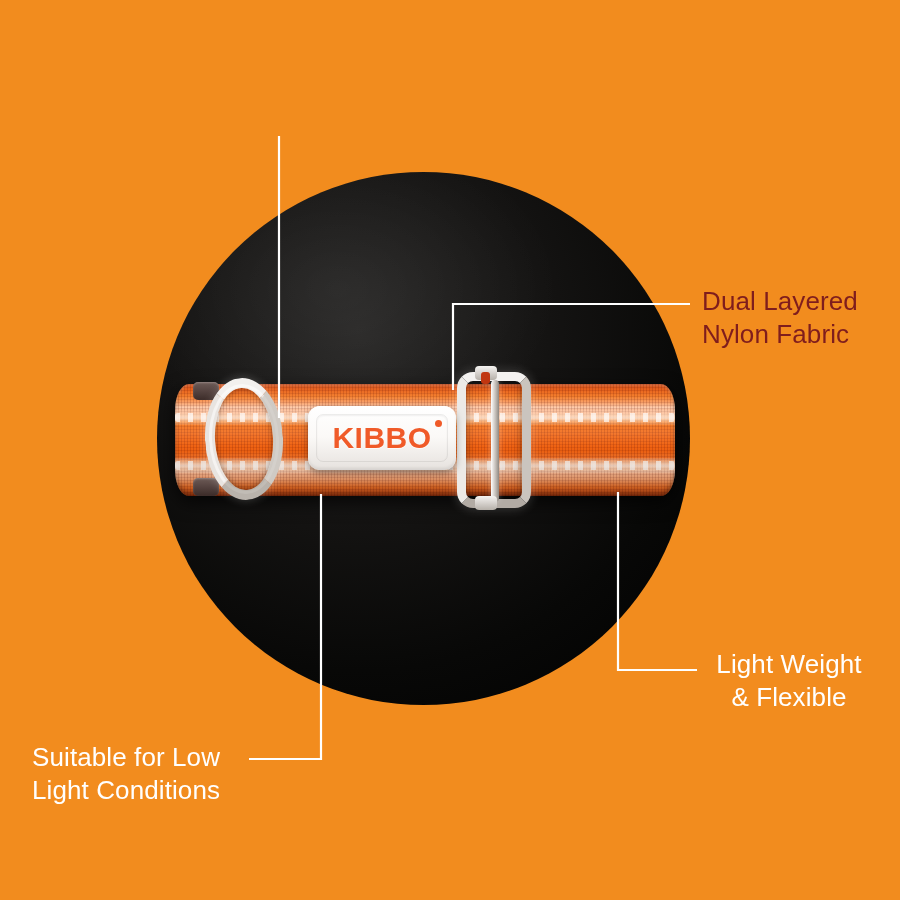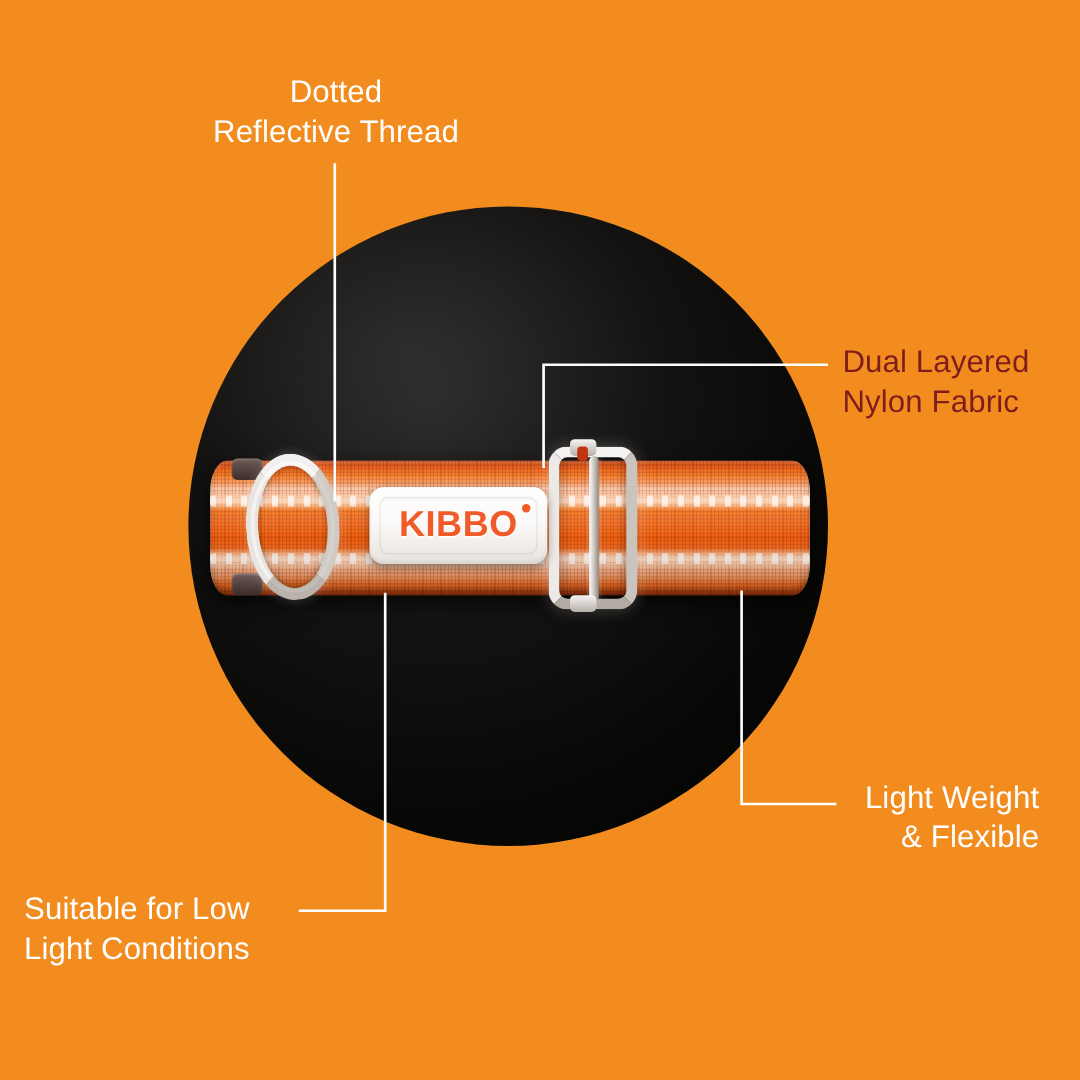--- a/index.html
+++ b/index.html
@@ -295,21 +295,21 @@
   .callout {
     position: absolute;
     color: #FFFFFF;
     font-size: 26px;
     line-height: 1.28;
     white-space: pre-line;
     letter-spacing: 0.1px;
   }
   .callout.c-thread  { left: 120px; top: 60px;  width: 320px; text-align: center; }
   .callout.c-nylon   { left: 702px; top: 285px; width: 190px; text-align: left; }
-  .callout.c-light   { left: 676px; top: 648px; width: 190px; text-align: right; }
+  .callout.c-light   { left: 694px; top: 648px; width: 190px; text-align: center; }
   .callout.c-lowlit  { left: 20px;  top: 741px; width: 300px; text-align: left; }
 
   
   #leaders {
     position: absolute;
     left: 0; top: 0;
     width: 900px;
     height: 900px;
     pointer-events: none;
   }
@@ -359,25 +359,23 @@
 
     <path d="M279 136 L279 418" fill="none" stroke="#FFFFFF" stroke-width="2.2" stroke-linecap="butt"></path>
 
     <path d="M453 390 L453 304 L690 304" fill="none" stroke="#FFFFFF" stroke-width="2.2" stroke-linejoin="miter" stroke-linecap="butt"></path>
 
     <path d="M618 492 L618 670 L697 670" fill="none" stroke="#FFFFFF" stroke-width="2.2" stroke-linejoin="miter" stroke-linecap="butt"></path>
 
     <path d="M321 494 L321 759 L249 759" fill="none" stroke="#FFFFFF" stroke-width="2.2" stroke-linejoin="miter" stroke-linecap="butt"></path>
   </svg>
 
-  <div class="callout c-thread" style="color: rgb(255, 255, 255);">Dotted
-Reflective Thread</div>
 
   <div class="callout c-nylon" style="color: #7f1d1d;">Dual Layered
 Nylon Fabric</div>
 
   <div class="callout c-light" style="color: rgb(255, 255, 255);">Light Weight
 &amp; Flexible</div>
 
-  <div class="callout c-lowlit" style="color: rgb(255, 255, 255);">Suitable for Low
+  <div class="callout c-lowlit" style="color: rgb(255, 255, 255); margin-left: 12px;">Suitable for Low
 Light Conditions</div>
 
 </div>
 
 </body></html>

